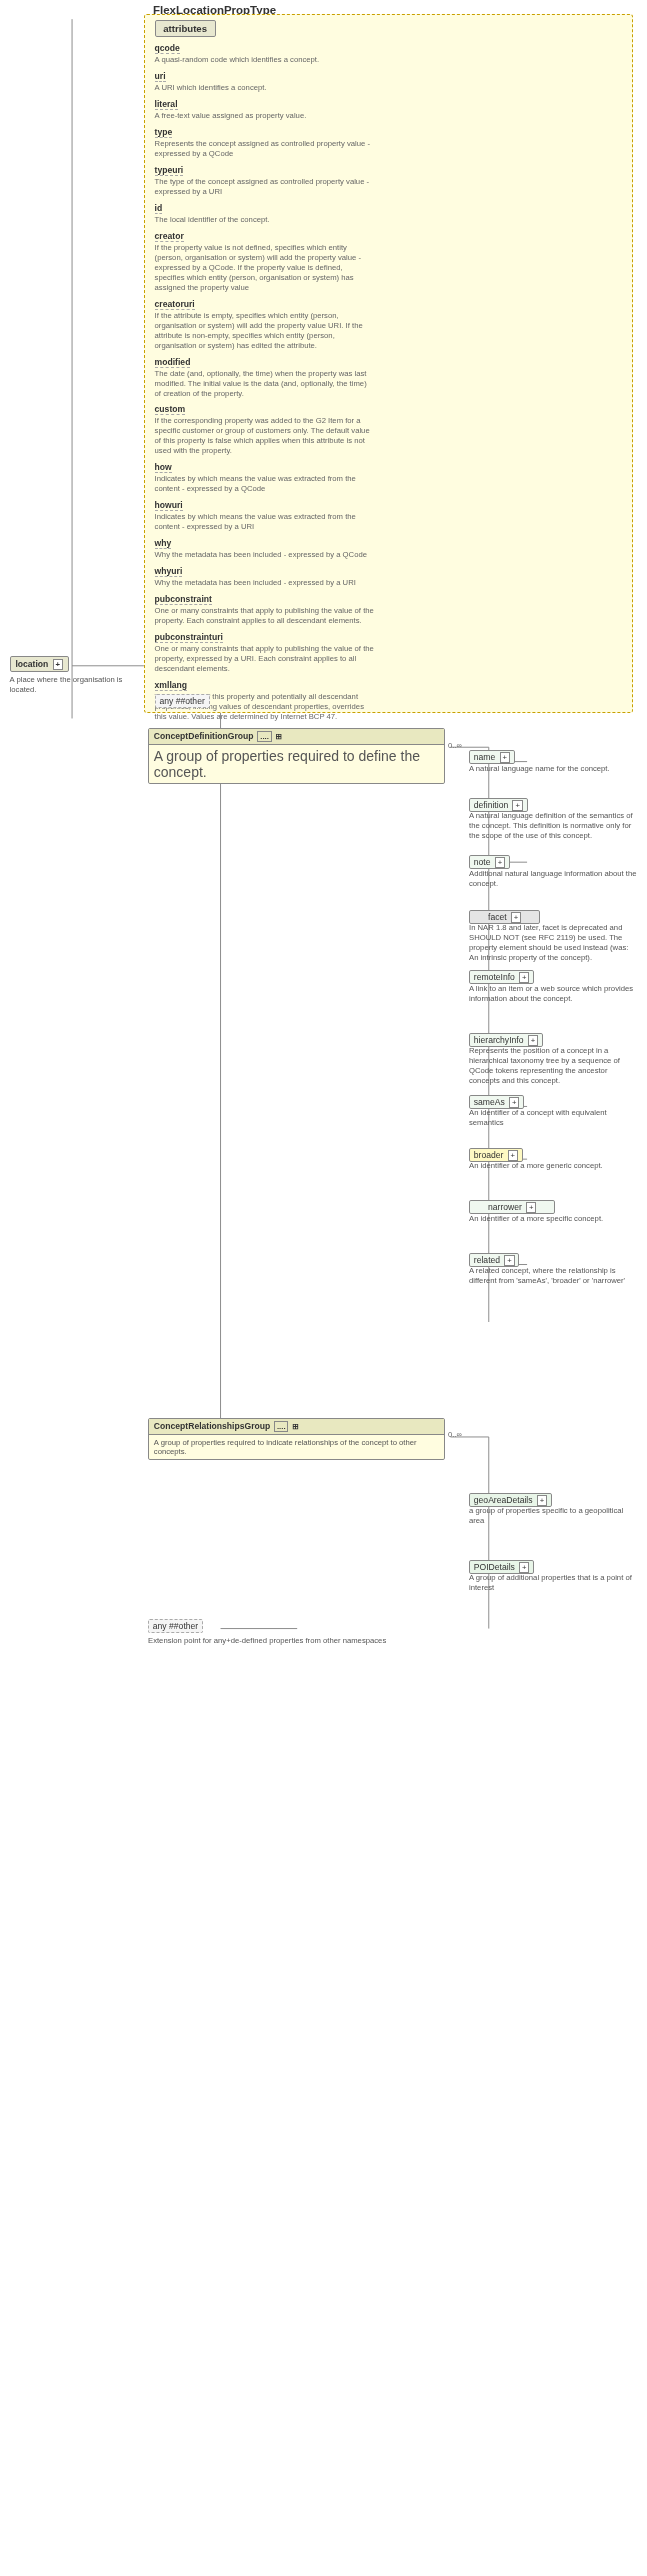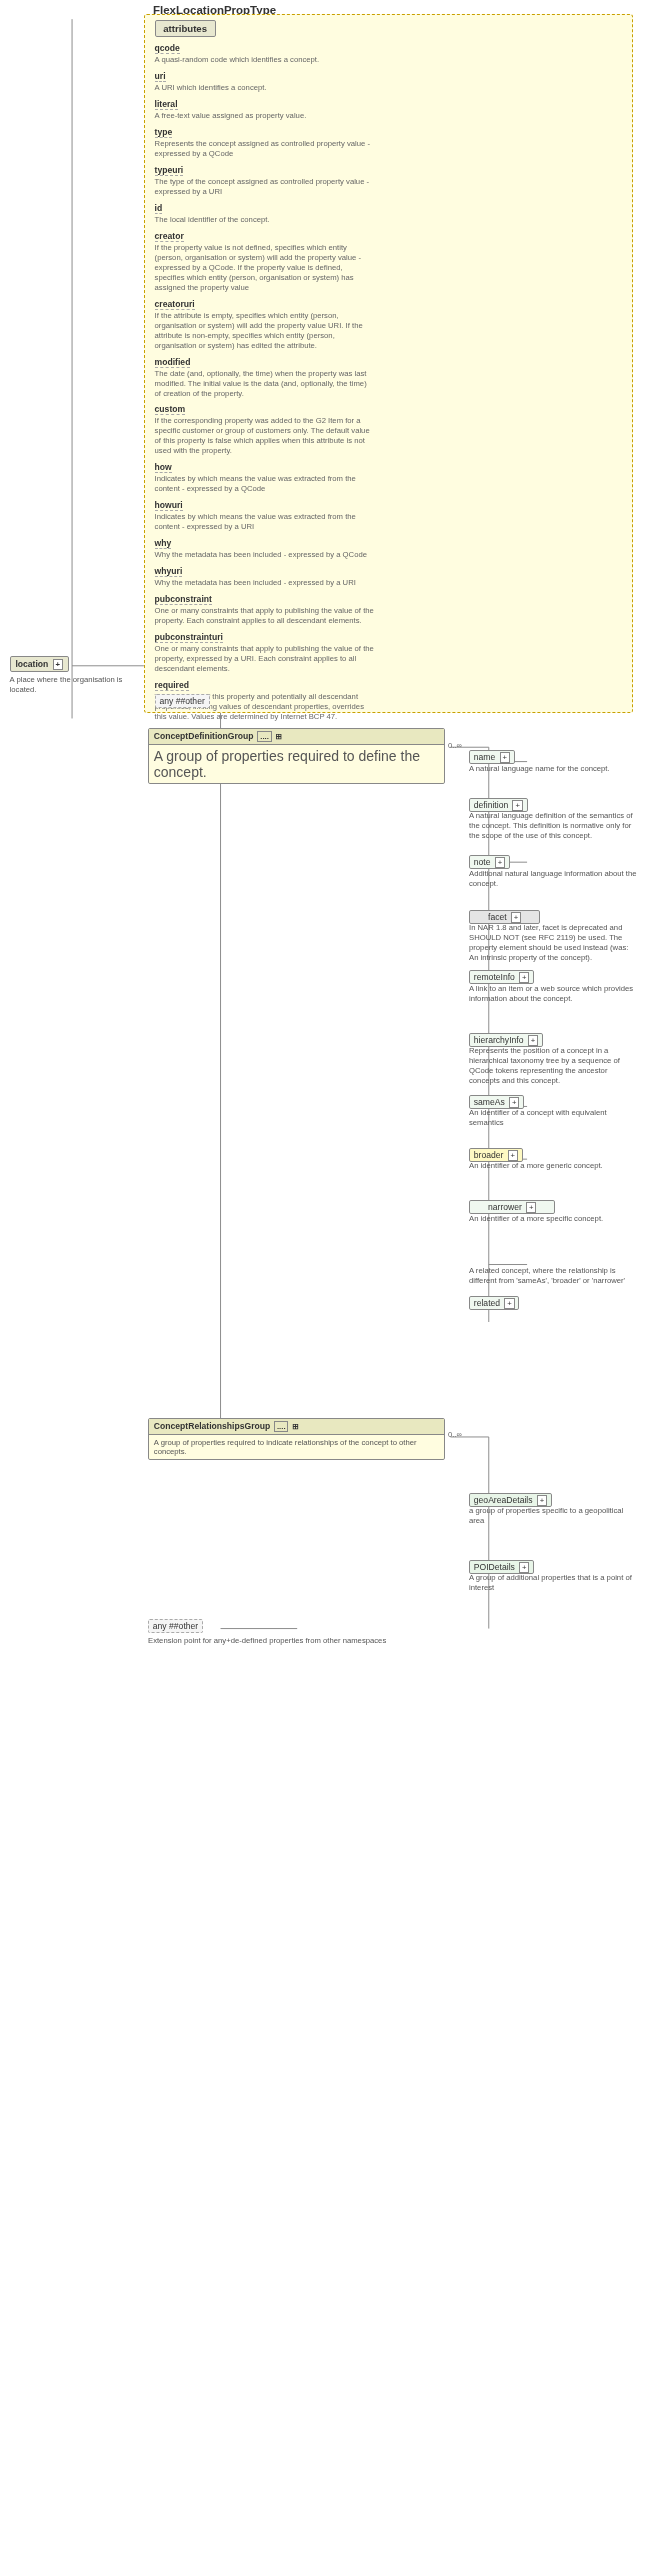--- a/index.html
+++ b/index.html
@@ -196,21 +196,21 @@
         <div class="attr-name">pubconstraint</div>
         <div class="attr-desc">One or many constraints that apply to publishing the value of the property. Each constraint applies to all descendant elements.</div>
       </div>
 
       <div class="attr-item">
         <div class="attr-name">pubconstrainturi</div>
         <div class="attr-desc">One or many constraints that apply to publishing the value of the property, expressed by a URI. Each constraint applies to all descendant elements.</div>
       </div>
 
       <div class="attr-item">
-        <div class="attr-name">required</div>
+        <div class="attr-name">xmllang</div>
         <div class="attr-desc">The language of this property and potentially all descendant properties, limiting values of descendant properties, overrides this value. Values are determined by Internet BCP 47.</div>
       </div>
 
       <div class="attr-item">
         <div class="attr-name">dir</div>
         <div class="attr-desc">The directionality of textual content (enumeration)</div>
       </div>
 
     </div>
 
@@ -287,21 +287,21 @@
     <span style="margin-left:1.9px; font-size:7.7px; border:1px solid #888; background:#fff; padding:0 1.9px;">+</span>
   </div>
   <div style="position:absolute; left:469px; top:1161px; width:168px; font-size:7.7px; color:#555; line-height:1.3;">An identifier of a more generic concept.</div>
 
   <div style="position:absolute; left:469px; top:1200px; border:1px solid #888; background:#f0f8f0; padding:1px 18px; font-size:8.6px; border-radius:1.9px;">
     <span>narrower</span>
     <span style="margin-left:1.9px; font-size:7.7px; border:1px solid #888; background:#fff; padding:0 1.9px;">+</span>
   </div>
   <div style="position:absolute; left:469px; top:1214px; width:168px; font-size:7.7px; color:#555; line-height:1.3;">An identifier of a more specific concept.</div>
 
-  <div style="position:absolute; left:469px; top:1253px; border:1px solid #888; background:#f0f8f0; padding:1px 3.8px; font-size:8.6px; border-radius:1.9px;margin-top:43px;">
+  <div style="position:absolute; left:469px; top:1253px; border:1px solid #888; background:#f0f8f0; padding:1px 3.8px; font-size:8.6px; border-radius:1.9px;">
     <span>related</span>
     <span style="margin-left:1.9px; font-size:7.7px; border:1px solid #888; background:#fff; padding:0 1.9px;">+</span>
   </div>
   <div style="position:absolute; left:469px; top:1266px; width:168px; font-size:7.7px; color:#555; line-height:1.3;">A related concept, where the relationship is different from 'sameAs', 'broader' or 'narrower'</div>
 
   <div style="position:absolute; left:148px; top:1418px; width:297px; border:1px solid #888; background:#fffde0; border-radius:1.9px;">
     <div style="background:#e8e8c0; border-bottom:1px solid #888; padding:1.9px 4.8px; font-size:8.6px; font-weight:bold; display:flex; align-items:center; gap:3.8px;">
       <span>ConceptRelationshipsGroup</span>
       <span style="border:1px solid #888; padding:0 1.9px; font-size:7.7px;">....</span>
       <span style="font-size:7.7px;">⊞</span>

